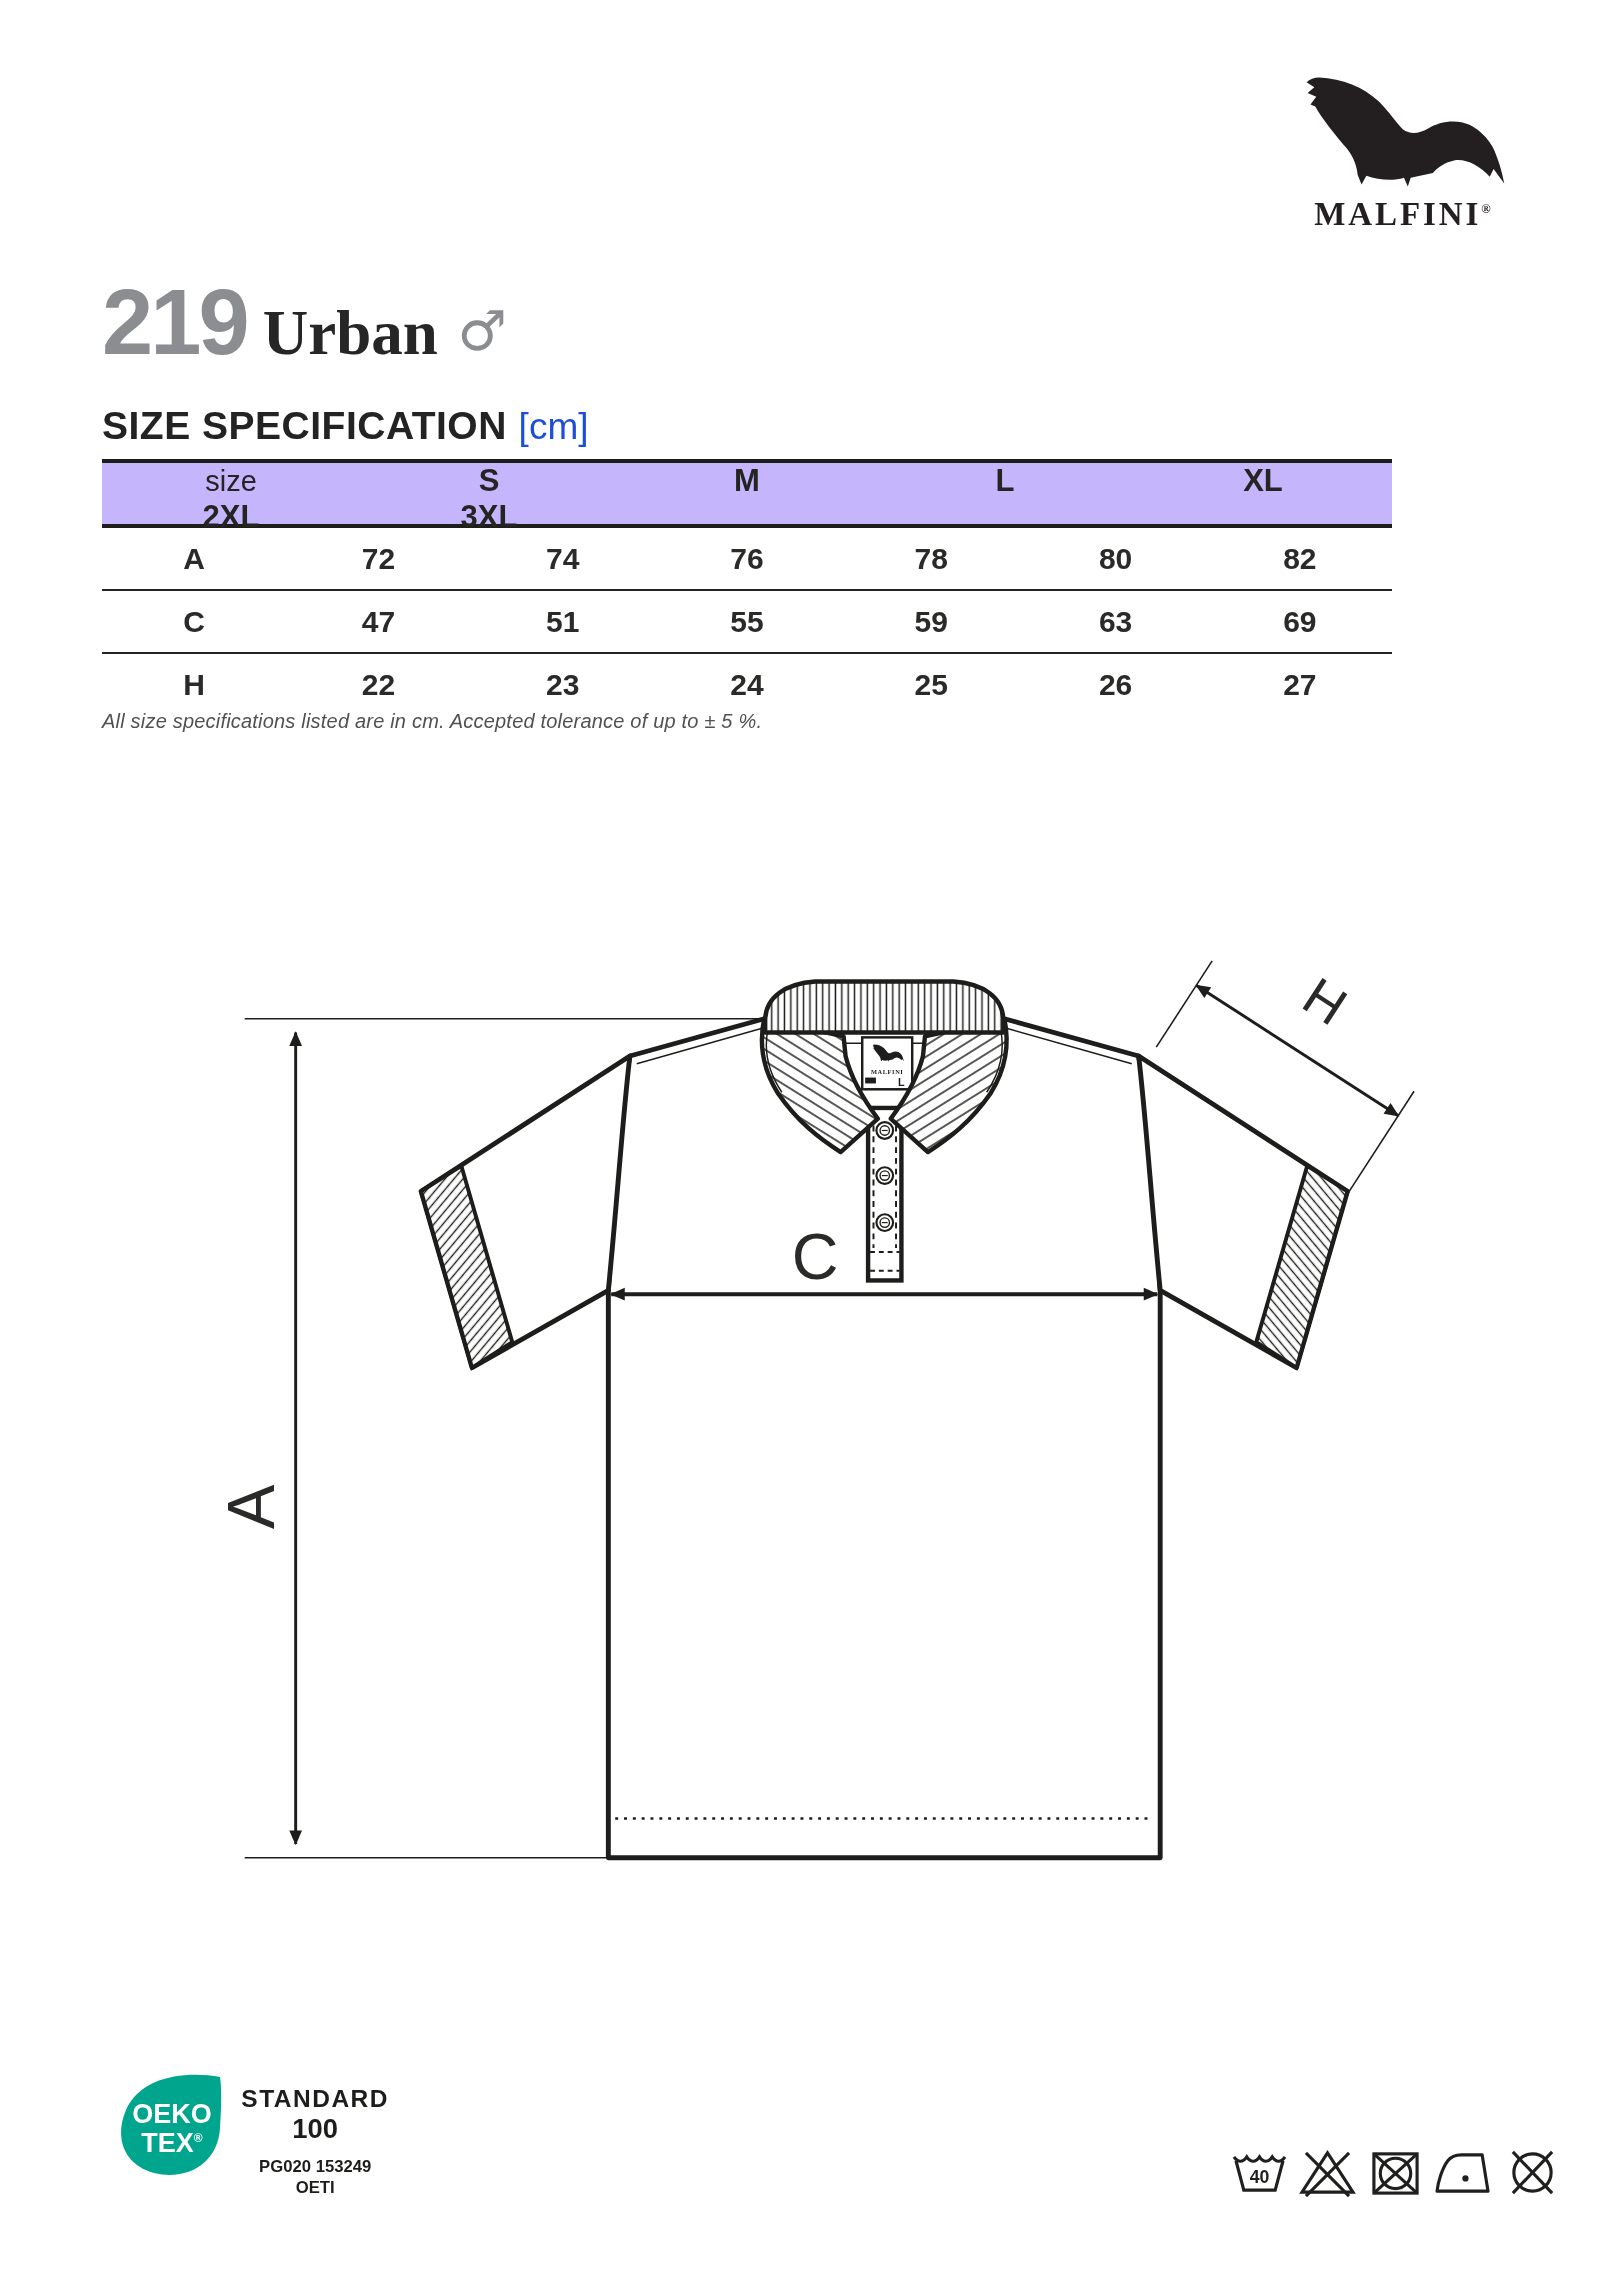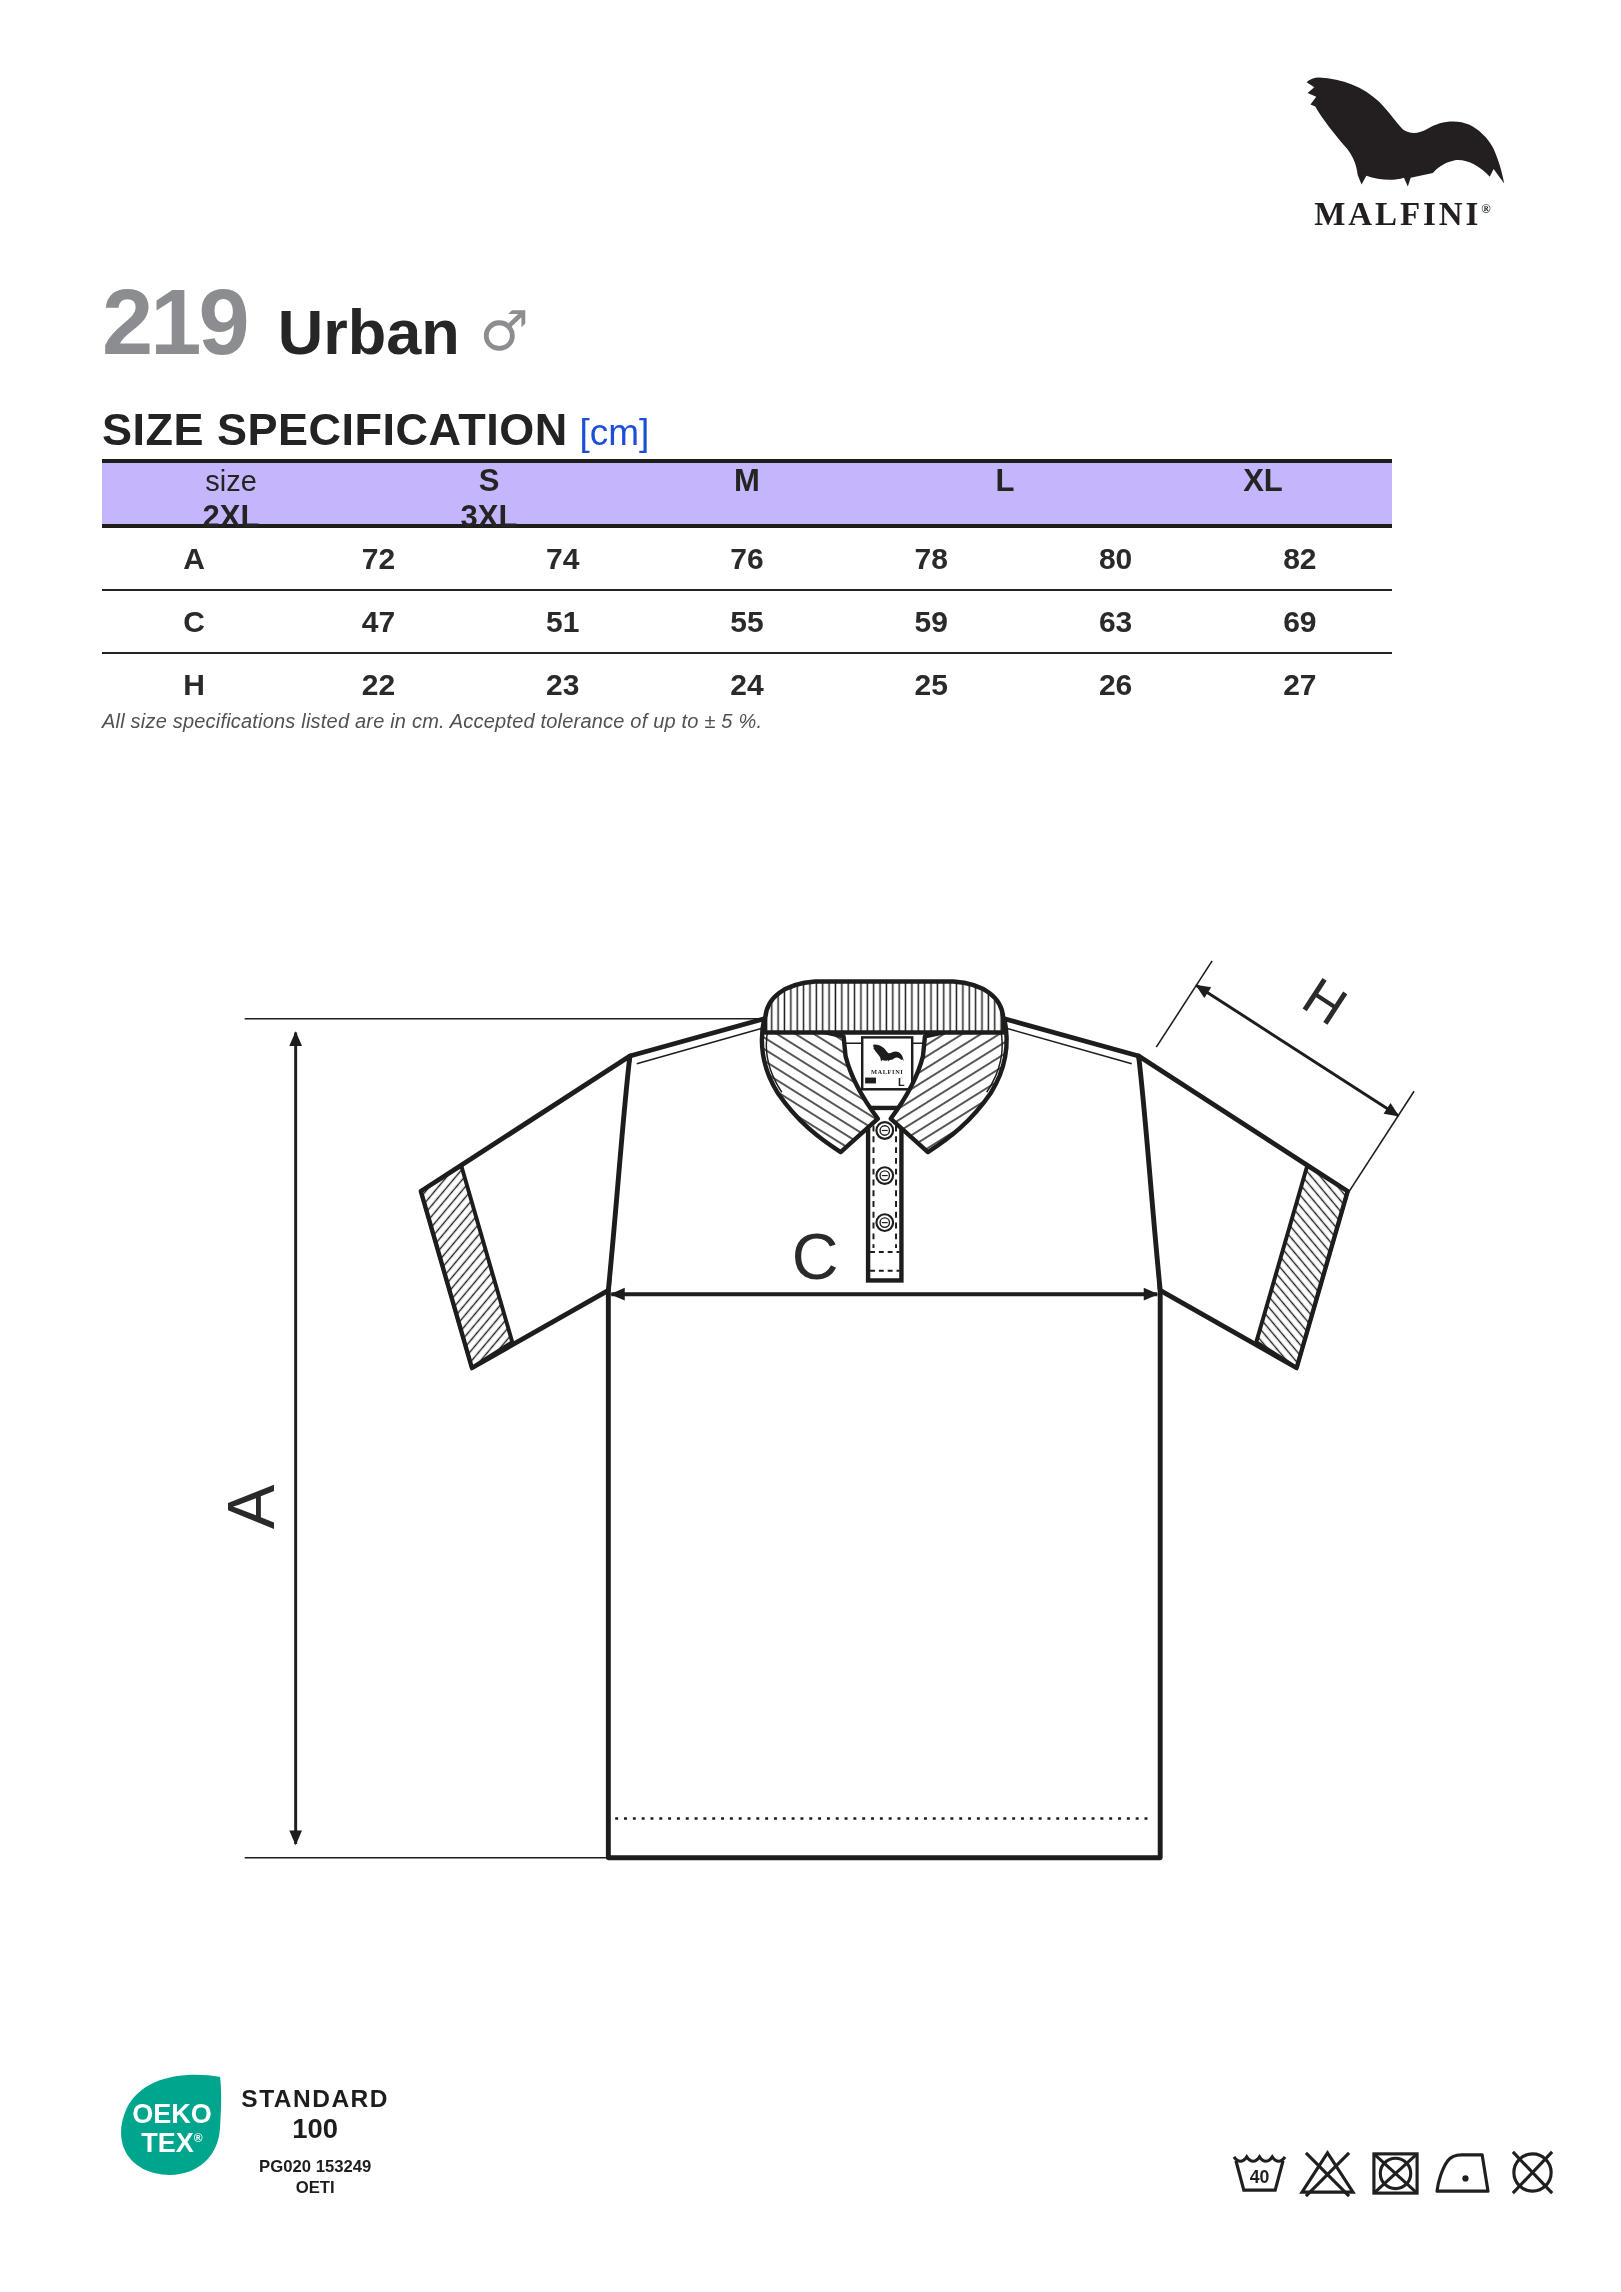--- a/index.html
+++ b/index.html
@@ -8,27 +8,27 @@
 
   
   .brand{position:absolute;right:106px;top:69px;width:225px;display:flex;flex-direction:column;align-items:center;justify-content:space-between;}
   .wordmark{font-family:"Liberation Serif","DejaVu Serif",serif;font-weight:700;font-size:33px;
             letter-spacing:2.9px;color:#231f20;margin-top:2px;white-space:nowrap;}
   .wordmark sup{font-size:12.7px;letter-spacing:0;}
 
   
   .title-row{position:absolute;left:102px;top:276px;display:flex;align-items:baseline;}
   .prod-num{font-size:92px;font-weight:700;color:#8b8d90;letter-spacing:-2.9px;line-height:1;}
-  .prod-name{font-size:63px;font-weight:700;color:#262626;margin-left:31px;line-height:1;}
+  .prod-name{font-size:63px;font-weight:700;color:#262626;margin-left:16px;line-height:1;font-family:Liberation Serif, serif;}
   .gender{font-size:55px;color:#8b8d90;margin-left:19.6px;line-height:1;position:relative;top:-3.9px;
           font-family:"DejaVu Sans",sans-serif;}
 
   
   .sec-head{position:absolute;left:102px;top:404px;display:flex;align-items:baseline;}
-  .sec-title{font-size:45px;font-weight:700;color:#232323;letter-spacing:0.5px;}
+  .sec-title{font-size:39px;font-weight:700;color:#232323;letter-spacing:0.5px;}
   .sec-unit{font-size:37px;color:#1d4ed8;margin-left:11.8px;font-weight:400;}
 
   
   .size-table{position:absolute;left:102px;top:459px;width:1290px;}
   .t-header{display:grid;grid-template-columns:repeat(5,1fr);height:61px;background:#c4b5fd;
             border-top:4.9px solid #1d1d1b;border-bottom:4.9px solid #1d1d1b;align-items:center;}
   .t-header .cell{font-size:31px;font-weight:700;text-align:center;color:#242422;}
   .t-header .cell.first{font-weight:400;font-size:29px;}
   .t-row{display:grid;grid-template-columns:repeat(7,1fr);height:61px;align-items:center;}
   .t-row + .t-row{border-top:2.5px solid #242422;}

